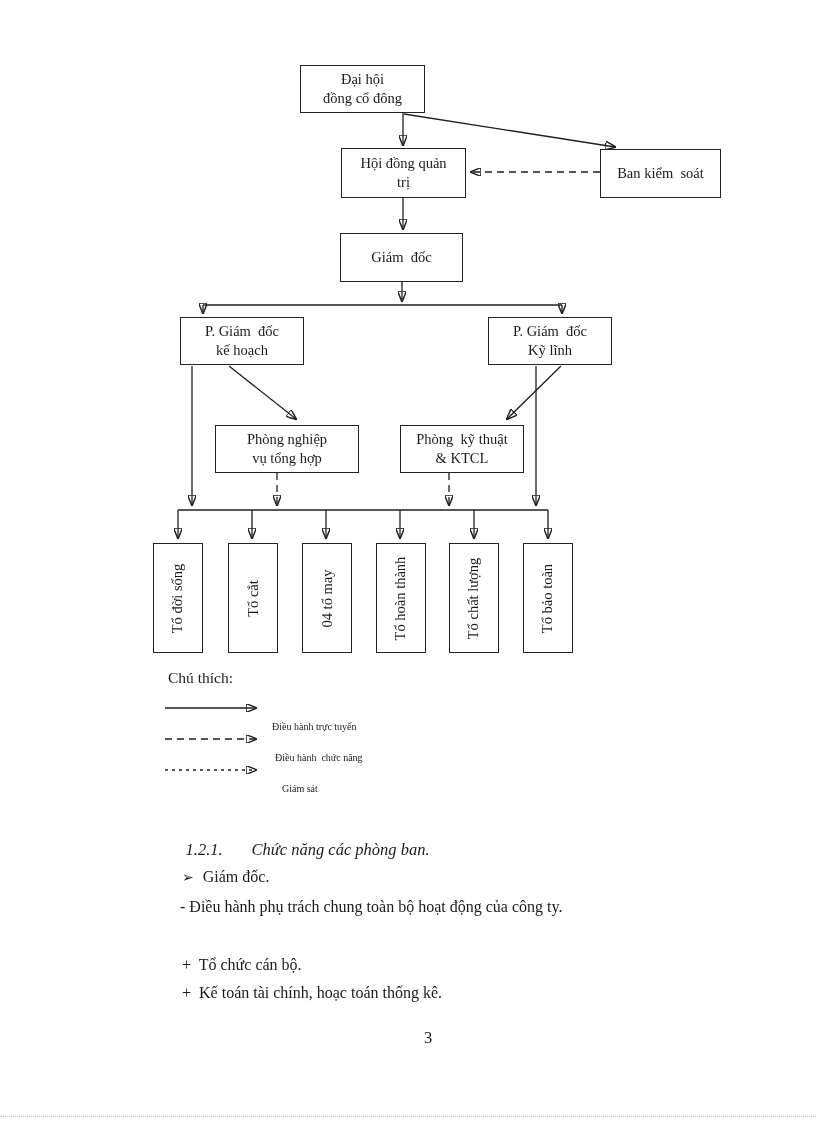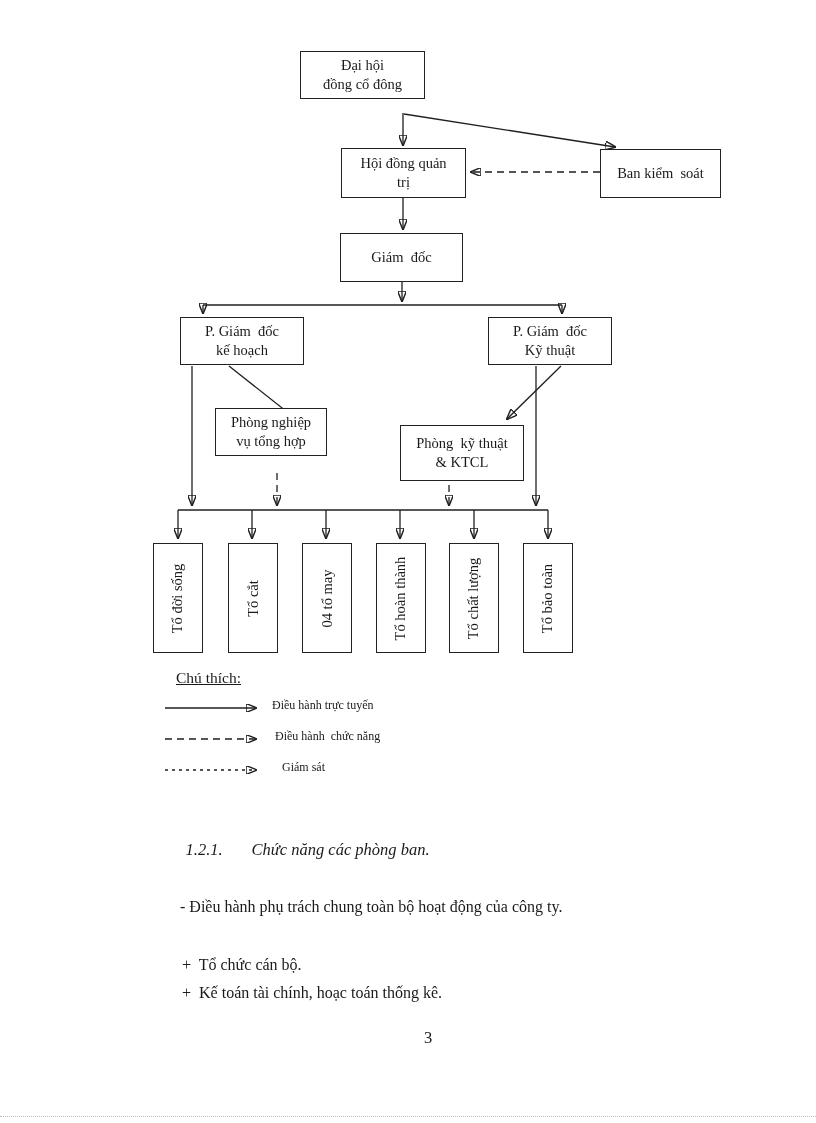--- a/index.html
+++ b/index.html
@@ -24,21 +24,21 @@
   .vnode {
     position:absolute; z-index:2; background:#ffffff;
     border:1.5px solid #222222; box-sizing:border-box;
     width:50px; height:110px; top:543px;
     display:flex; align-items:center; justify-content:center;
   }
   .vnode span { transform:rotate(-90deg); white-space:nowrap; font-size:14.5px; }
 
   .abs { position:absolute; z-index:2; white-space:pre-wrap; }
   .legend-title { font-size:15.5px; }
-  .legend-label { font-size:12px; }
+  .legend-label { font-size:10px;margin-top:23px; }
 
   .section-heading { font-weight:normal; font-style:italic; font-size:16.5px; }
   .section-heading .sec-num { display:inline-block; width:66px; }
   .body-line { font-size:16px; }
   .body-line .marker { margin-right:9px; font-size:14px; }
   .body-line .marker:empty { display:none; margin:0; }
 
   .page-number { font-size:16.5px; }
   .footer-rule { position:absolute; z-index:2; left:0; top:1116px; width:816px; border-top:1px dotted #bdbdbd; }
 </style>
@@ -82,21 +82,21 @@
     <path d="M326,510 V538" marker-end="url(#arrow)"></path>
     <path d="M400,510 V538" marker-end="url(#arrow)"></path>
     <path d="M474,510 V538" marker-end="url(#arrow)"></path>
     <path d="M548,510 V538" marker-end="url(#arrow)"></path>
 
     <path d="M165,708 H256" marker-end="url(#arrow)"></path>
     <path class="dashed" d="M165,739 H256" marker-end="url(#arrow)"></path>
     <path class="dotted" d="M165,770 H256" marker-end="url(#arrow)"></path>
   </svg>
 
-  <div class="node" style="left:300px;top:51px;width:125px;height:48px;">
+  <div class="node" style="left:300px;top:65px;width:125px;height:48px;">
     <span>Đại hội</span>
     <span>đồng cổ đông</span>
   </div>
 
   <div class="node" style="left:341px;top:148px;width:125px;height:50px;">
     <span>Hội đồng quản</span>
     <span>trị</span>
   </div>
 
   <div class="node" style="left:600px;top:149px;width:121px;height:49px;">
@@ -107,29 +107,29 @@
     <span>Giám  đốc</span>
   </div>
 
   <div class="node" style="left:180px;top:317px;width:124px;height:48px;">
     <span>P. Giám  đốc</span>
     <span>kế hoạch</span>
   </div>
 
   <div class="node" style="left:488px;top:317px;width:124px;height:48px;">
     <span>P. Giám  đốc</span>
-    <span>Kỹ thuật</span>
+    <span>Kỹ lĩnh</span>
   </div>
 
-  <div class="node" style="left:215px;top:408px;width:112px;height:48px;">
+  <div class="node" style="left:215px;top:425px;width:144px;height:48px;">
     <span>Phòng nghiệp</span>
     <span>vụ tổng hợp</span>
   </div>
 
-  <div class="node" style="left:400px;top:425px;width:124px;height:56px;">
+  <div class="node" style="left:400px;top:425px;width:124px;height:48px;">
     <span>Phòng  kỹ thuật</span>
     <span>&amp; KTCL</span>
   </div>
 
   <div class="vnode" style="left:153px;">
     <span>Tổ đời sống</span>
   </div>
   <div class="vnode" style="left:228px;">
     <span>Tổ cắt</span>
   </div>
@@ -139,29 +139,32 @@
   <div class="vnode" style="left:376px;">
     <span>Tổ hoàn thành</span>
   </div>
   <div class="vnode" style="left:449px;">
     <span>Tổ chất lượng</span>
   </div>
   <div class="vnode" style="left:523px;">
     <span>Tổ bảo toàn</span>
   </div>
 
-  <div class="abs legend-title" style="left:176px;top:669px;text-decoration:underline;">Chú thích:</div>
+  <div class="abs legend-title" style="left:168px;top:669px;">Chú thích:</div>
   <div class="abs legend-label" style="left:272px;top:698px;">Điều hành trực tuyến</div>
   <div class="abs legend-label" style="left:275px;top:729px;">Điều hành  chức năng</div>
   <div class="abs legend-label" style="left:282px;top:760px;">Giám sát</div>
 
   <div class="abs section-heading" style="left:169px;top:820px;">
     <span class="sec-num">1.2.1.</span><span>Chức năng các phòng ban.</span>
   </div>
 
+  <div class="abs body-line" style="left:166px;top:850px;">
+    <span class="marker">➢</span><span>Giám đốc.</span>
+  </div>
   <div class="abs body-line" style="left:164px;top:880px;">
     <span>- Điều hành phụ trách chung toàn bộ hoạt động của công ty.</span>
   </div>
   <div class="abs body-line" style="left:166px;top:938px;">
     <span>+  Tổ chức cán bộ.</span>
   </div>
   <div class="abs body-line" style="left:166px;top:966px;">
     <span>+  Kế toán tài chính, hoạc toán thống kê.</span>
   </div>
 

